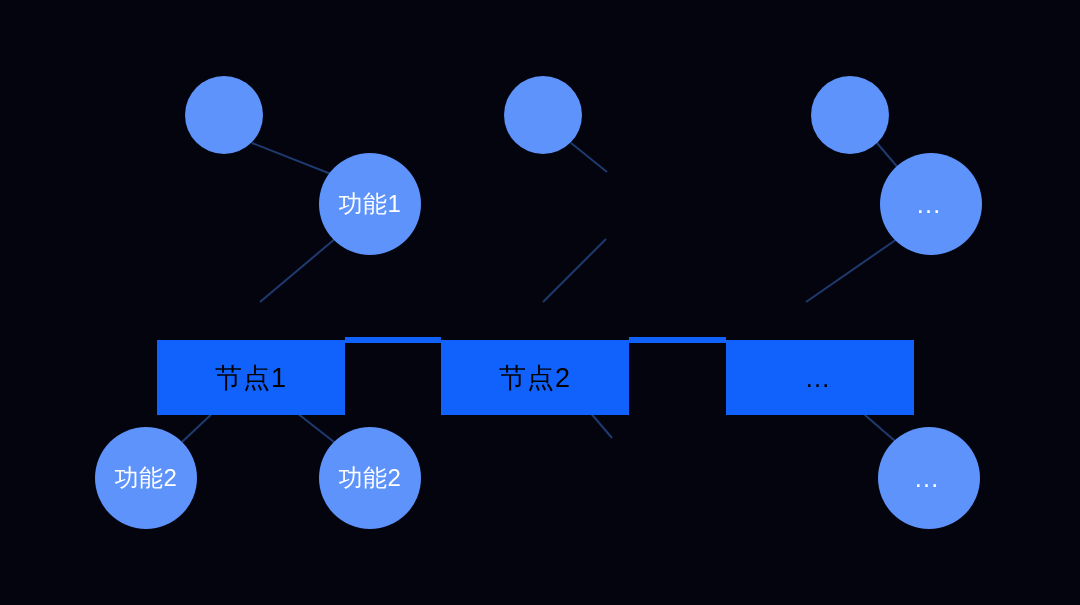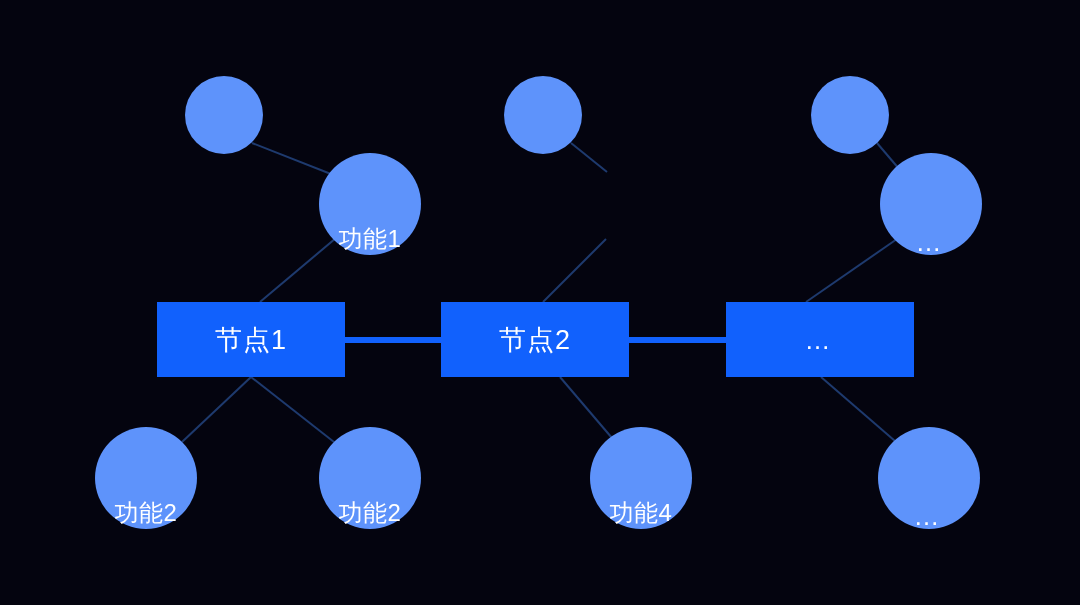--- a/index.html
+++ b/index.html
@@ -22,31 +22,32 @@
     left: 0;
     top: 0;
     width: 1080px;
     height: 605px;
   }
   .node-rect {
     position: absolute;
     display: flex;
     align-items: center;
     justify-content: center;
-    color: #ffffff;
+    color: #000000;
     font-size: 27px;
     letter-spacing: 1px;
     box-sizing: border-box;
     user-select: none;
+    margin-top: 38px;
   }
   .node-circle {
     position: absolute;
     border-radius: 50%;
     display: flex;
-    align-items: flex-end;
+    align-items: center;
     justify-content: center;
     color: #ffffff;
     font-size: 24px;
     letter-spacing: 0.5px;
     box-sizing: border-box;
     user-select: none;
   }
   .ellipsis-label {
     letter-spacing: 5px;
     font-size: 26px;
@@ -103,23 +104,20 @@
 
   <div class="node-circle" style="left:319px; top:427px; width:102px; height:102px; background:#5e93fb;">
     <span>功能2</span>
   </div>
 
   <div class="node-circle" style="left:504px; top:76px; width:78px; height:78px; background:#5e93fb;">
     <span></span>
   </div>
 
 
-  <div class="node-circle" style="left:590px; top:427px; width:102px; height:102px; background:#5e93fb;">
-    <span>功能4</span>
-  </div>
 
   <div class="node-circle" style="left:811px; top:76px; width:78px; height:78px; background:#5e93fb;">
     <span></span>
   </div>
 
   <div class="node-circle" style="left:880px; top:153px; width:102px; height:102px; background:#5e93fb;">
     <span class="ellipsis-label">…</span>
   </div>
 
   <div class="node-circle" style="left:878px; top:427px; width:102px; height:102px; background:#5e93fb;">

